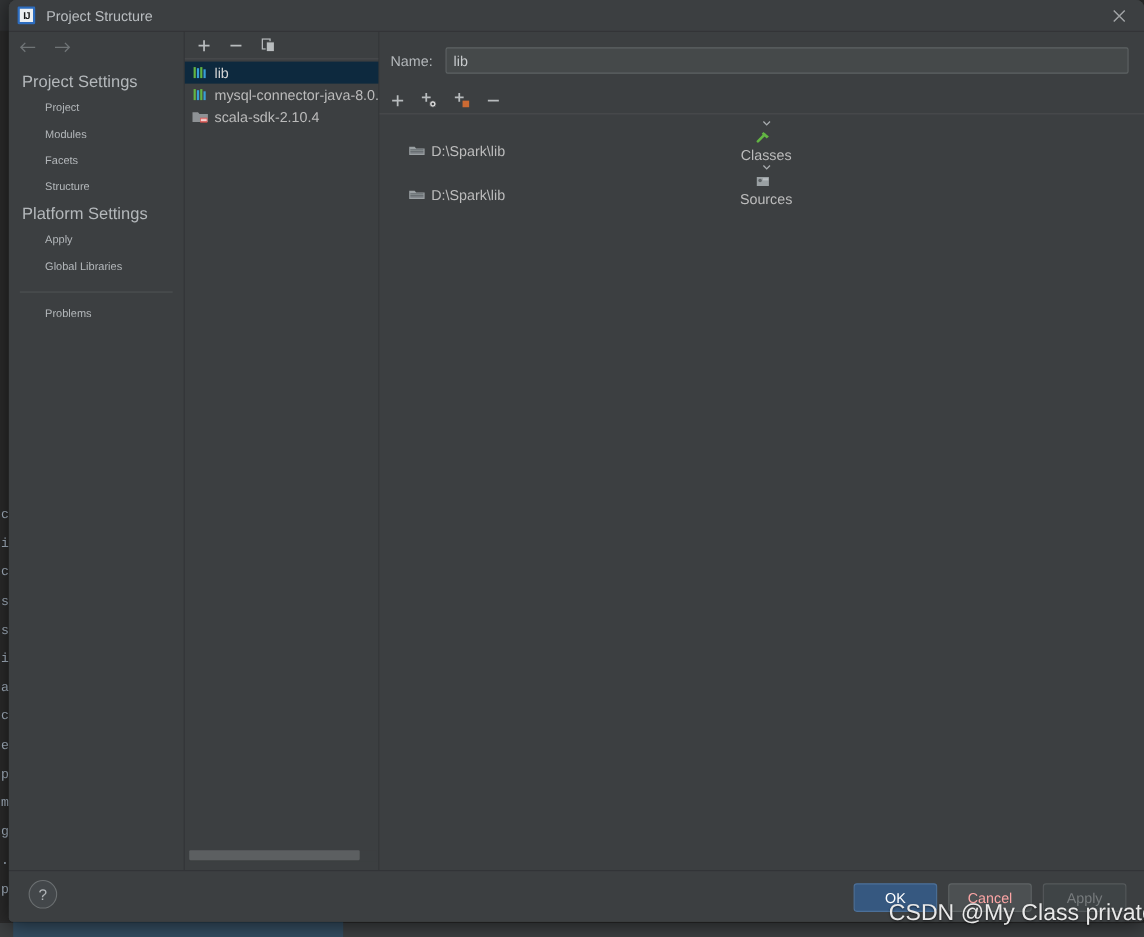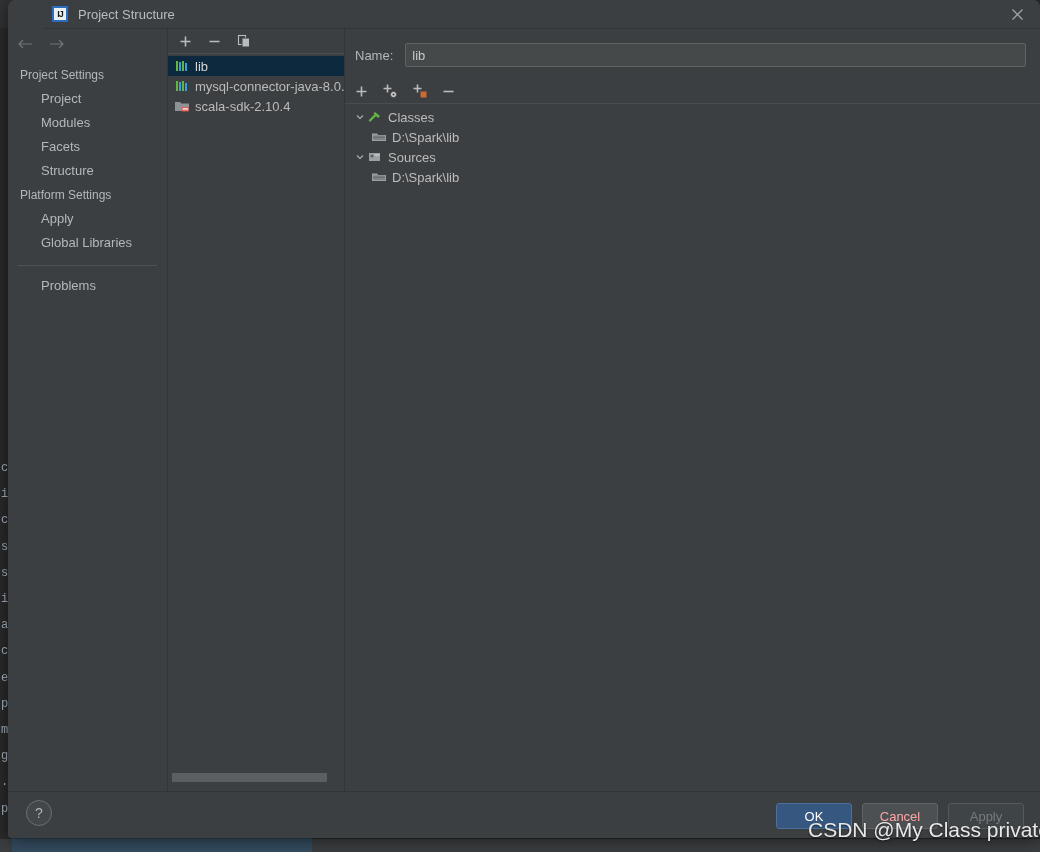--- a/index.html
+++ b/index.html
@@ -106,21 +106,20 @@
   #dialog {
     position: absolute;
     left: 8px;
     top: 0;
     width: 1032px;
     height: 838px;
     background: #3c3f41;
     border-radius: 7px 7px 4px 4px;
     box-shadow: 0 2px 18px rgba(0,0,0,.55);
     overflow: hidden;
-    padding-left: 36px;
   }
 
   
   #titlebar {
     position: relative;
     height: 29px;
     background: #3c3f41;
     border-bottom: 1px solid #323437;
     display: flex;
     align-items: center;
@@ -178,27 +177,27 @@
     height: 24px;
     display: flex;
     align-items: center;
     padding-left: 8px;
     gap: 14px;
     margin-top: 4px;
   }
   .nav-arrow { cursor: default; opacity: .55; }
   .nav-list { margin-top: 6px; }
   .nav-group {
-    font-size: 12px;
+    font-size: 15px;
     color: #b4b8bb;
     padding: 3px 0 3px 12px;
     line-height: 18px;
   }
   .nav-item {
-    font-size: 13px;
+    font-size: 10px;
     color: #b4b8bb;
     padding: 3px 0 3px 33px;
     line-height: 18px;
     cursor: default;
   }
   .nav-item.selected {
     background: #4b6eaf;
     color: #ffffff;
   }
   .nav-sep {
@@ -295,21 +294,21 @@
   #roots-tree { padding-top: 3px; }
   .tree-node {
     height: 20px;
     display: flex;
     align-items: center;
     font-size: 13px;
     color: #bcbcbc;
     cursor: default;
   }
   .tree-node.child { padding-left: 26px; }
-  .tree-node.parent { padding-left: 8px; }
+  .tree-node.parent { padding-left: 8px; flex-direction: column; }
   .chev { width: 14px; display: flex; align-items: center; justify-content:center; }
   .tnode-icon { width: 16px; height: 16px; margin-right: 5px; display:flex; }
 
   
   #dialog-footer {
     position: absolute;
     left: 0; bottom: 0;
     width: 1032px;
     height: 47px;
     background: #3c3f41;

